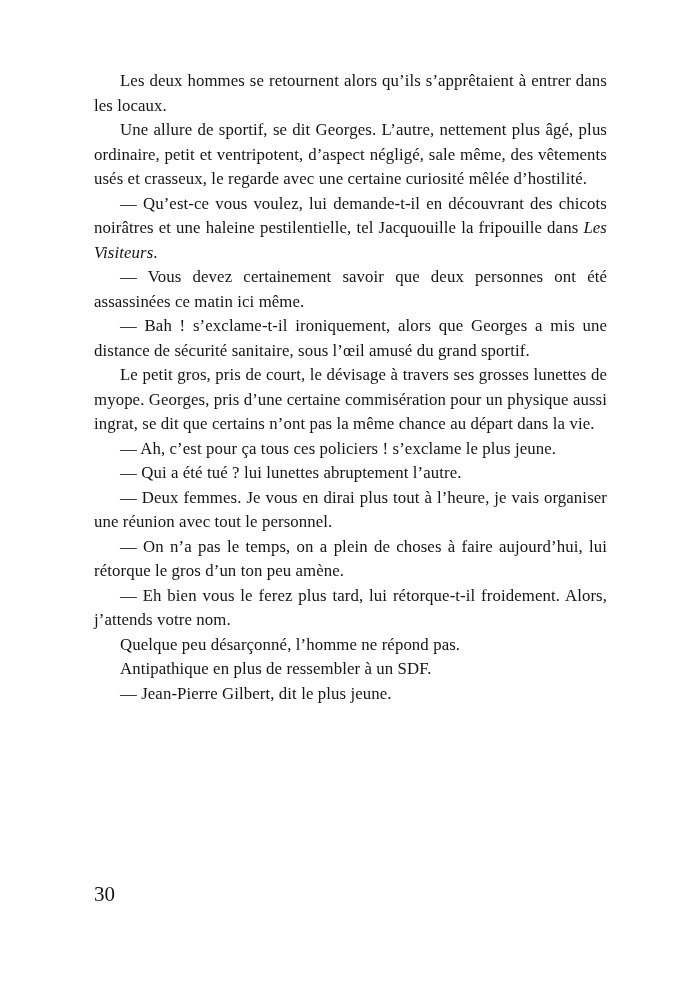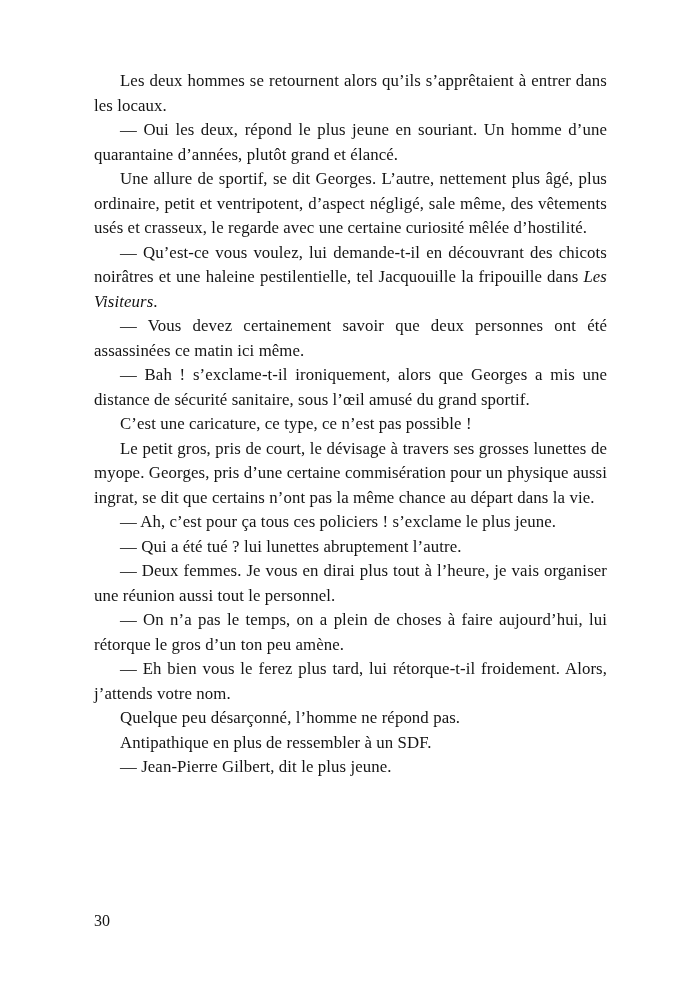--- a/index.html
+++ b/index.html
@@ -35,41 +35,39 @@
     margin: 0;
     padding: 0;
     text-indent: 26px;
   }
   .italic {
     font-style: italic;
   }
   .page-number {
     position: absolute;
     left: 94px;
-    top: 911px;
-    font-size: 16px;
+    top: 884px;
+    font-size: 21px;
     line-height: 20px;
   }
 </style>
 </head>
 <body>
 
 <div class="page">
   <div class="text-block">
       <p><span>Les deux hommes se retournent alors qu’ils s’apprêtaient à entrer dans les locaux.</span></p>
-      <p><span>— Oui les deux, répond le plus jeune en souriant. Un homme d’une quarantaine d’années, plutôt grand et élancé.</span></p>
       <p><span>Une allure de sportif, se dit Georges. L’autre, nettement plus âgé, plus ordinaire, petit et ventripotent, d’aspect négligé, sale même, des vêtements usés et crasseux, le regarde avec une certaine curiosité mêlée d’hostilité.</span></p>
       <p><span>— Qu’est-ce vous voulez, lui demande-t-il en découvrant des chicots noirâtres et une haleine pestilentielle, tel Jacquouille la fripouille dans </span><span class="italic">Les Visiteurs</span><span>.</span></p>
       <p><span>— Vous devez certainement savoir que deux personnes ont été assassinées ce matin ici même.</span></p>
       <p><span>— Bah ! s’exclame-t-il ironiquement, alors que Georges a mis une distance de sécurité sanitaire, sous l’œil amusé du grand sportif.</span></p>
-      <p><span>C’est une caricature, ce type, ce n’est pas possible !</span></p>
       <p><span>Le petit gros, pris de court, le dévisage à travers ses grosses lunettes de myope. Georges, pris d’une certaine commisération pour un physique aussi ingrat, se dit que certains n’ont pas la même chance au départ dans la vie.</span></p>
       <p><span>— Ah, c’est pour ça tous ces policiers ! s’exclame le plus jeune.</span></p>
       <p><span>— Qui a été tué ? lui lunettes abruptement l’autre.</span></p>
-      <p><span>— Deux femmes. Je vous en dirai plus tout à l’heure, je vais organiser une réunion aussi tout le personnel.</span></p>
+      <p><span>— Deux femmes. Je vous en dirai plus tout à l’heure, je vais organiser une réunion avec tout le personnel.</span></p>
       <p><span>— On n’a pas le temps, on a plein de choses à faire aujourd’hui, lui rétorque le gros d’un ton peu amène.</span></p>
       <p><span>— Eh bien vous le ferez plus tard, lui rétorque-t-il froidement. Alors, j’attends votre nom.</span></p>
       <p><span>Quelque peu désarçonné, l’homme ne répond pas.</span></p>
       <p><span>Antipathique en plus de ressembler à un SDF.</span></p>
       <p><span>— Jean-Pierre Gilbert, dit le plus jeune.</span></p>
     </div>
   <div class="page-number">30</div>
 </div>
 
 </body></html>

